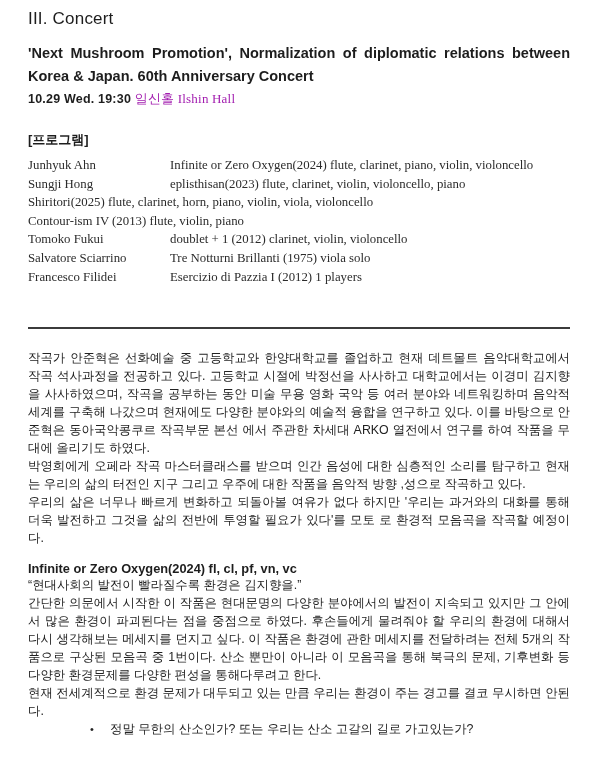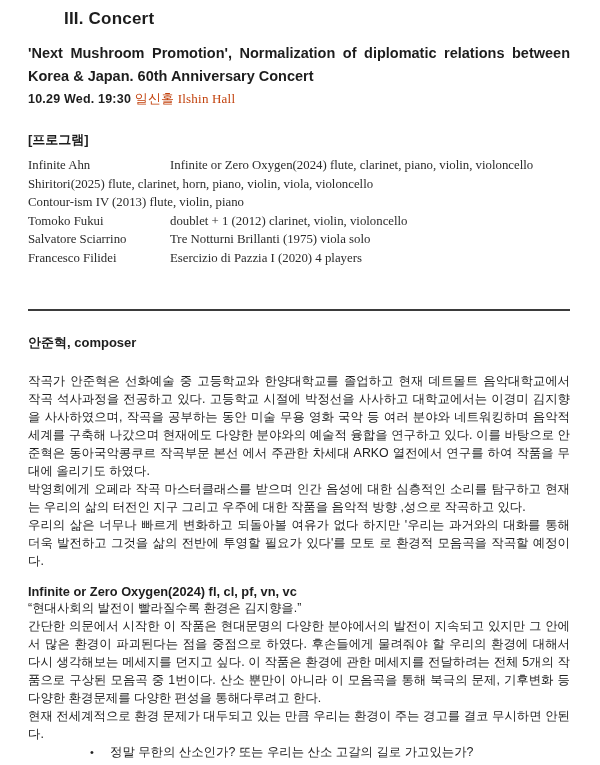--- a/index.html
+++ b/index.html
@@ -10,42 +10,41 @@
     overflow: hidden;
     font-family: "Liberation Sans", "DejaVu Sans", sans-serif;
     color: #1d1d1d;
     position: relative;
   }
   .page {
     padding: 9px 30px 0 28px;
   }
   .section-title {
     font-size: 17px;
-    font-weight: bold;
+    font-weight: normal;
     letter-spacing: 0.2px;
-    margin-left: 36px;
   }
   .concert-title {
     margin-top: 13px;
     font-size: 14.5px;
     font-weight: bold;
     line-height: 23px;
     text-align: justify;
   }
   .date-line {
     margin-top: 2px;
     font-size: 12.5px;
     font-weight: bold;
     letter-spacing: 0.2px;
   }
   .venue {
     font-family: "Liberation Serif", "DejaVu Serif", serif;
     font-weight: normal;
     font-size: 13px;
-    color: #c2410c;
+    color: #a21caf;
   }
   .program-label {
     margin-top: 23px;
     font-size: 13px;
     font-weight: bold;
   }
   .program-list {
     margin-top: 7px;
     font-family: "Liberation Serif", "DejaVu Serif", serif;
     font-size: 12.8px;
@@ -116,24 +115,28 @@
 
   <div class="date-line">
     <span>10.29 Wed. 19:30</span>
     <span class="venue"> 일신홀 Ilshin Hall</span>
   </div>
 
   <div class="program-label">[프로그램]</div>
 
   <div class="program-list">
     <div class="program-row">
-      <div class="program-composer">Infinite Ahn</div>
+      <div class="program-composer">Junhyuk Ahn</div>
       <div class="program-piece">Infinite or Zero Oxygen(2024) flute, clarinet, piano, violin, violoncello</div>
     </div>
 
+    <div class="program-row">
+      <div class="program-composer">Sungji Hong</div>
+      <div class="program-piece">eplisthisan(2023) flute, clarinet, violin, violoncello, piano</div>
+    </div>
 
     <div class="program-row">
       <div class="program-piece">Shiritori(2025) flute, clarinet, horn, piano, violin, viola, violoncello</div>
     </div>
 
     <div class="program-row">
       <div class="program-piece">Contour-ism IV (2013) flute, violin, piano</div>
     </div>
 
     <div class="program-row">
@@ -141,28 +144,27 @@
       <div class="program-piece">doublet + 1 (2012) clarinet, violin, violoncello</div>
     </div>
 
     <div class="program-row">
       <div class="program-composer">Salvatore Sciarrino</div>
       <div class="program-piece">Tre Notturni Brillanti (1975) viola solo</div>
     </div>
 
     <div class="program-row">
       <div class="program-composer">Francesco Filidei</div>
-      <div class="program-piece">Esercizio di Pazzia I (2020) 4 players</div>
+      <div class="program-piece">Esercizio di Pazzia I (2012) 1 players</div>
     </div>
   </div>
 
   <hr class="divider divider-1">
 
   <div class="composer-section-1">
-    <div class="composer-header">안준혁, composer</div>
     <p class="body-para first-para">작곡가 안준혁은 선화예술 중 고등학교와 한양대학교를 졸업하고 현재 데트몰트 음악대학교에서 작곡 석사과정을 전공하고 있다. 고등학교 시절에 박정선을 사사하고 대학교에서는 이경미 김지향을 사사하였으며, 작곡을 공부하는 동안 미술 무용 영화 국악 등 여러 분야와 네트워킹하며 음악적 세계를 구축해 나갔으며 현재에도 다양한 분야와의 예술적 융합을 연구하고 있다. 이를 바탕으로 안준혁은 동아국악콩쿠르 작곡부문 본선 에서 주관한 차세대 ARKO 열전에서 연구를 하여 작품을 무대에 올리기도 하였다.</p>
     <p class="body-para">박영희에게 오페라 작곡 마스터클래스를 받으며 인간 음성에 대한 심층적인 소리를 탐구하고 현재는 우리의 삶의 터전인 지구 그리고 우주에 대한 작품을 음악적 방향 ,성으로 작곡하고 있다.</p>
     <p class="body-para">우리의 삶은 너무나 빠르게 변화하고 되돌아볼 여유가 없다 하지만 '우리는 과거와의 대화를 통해 더욱 발전하고 그것을 삶의 전반에 투영할 필요가 있다'를 모토 로 환경적 모음곡을 작곡할 예정이다.</p>
   </div>
 
   <div class="piece-section">
     <div class="piece-title">Infinite or Zero Oxygen(2024) fl, cl, pf, vn, vc</div>
     <div class="quote-line">“현대사회의 발전이 빨라질수록 환경은 김지향을.”</div>
     <p class="body-para">간단한 의문에서 시작한 이 작품은 현대문명의 다양한 분야에서의 발전이 지속되고 있지만 그 안에서 많은 환경이 파괴된다는 점을 중점으로 하였다. 후손들에게 물려줘야 할 우리의 환경에 대해서 다시 생각해보는 메세지를 던지고 싶다. 이 작품은 환경에 관한 메세지를 전달하려는 전체 5개의 작품으로 구상된 모음곡 중 1번이다. 산소 뿐만이 아니라 이 모음곡을 통해 북극의 문제, 기후변화 등 다양한 환경문제를 다양한 편성을 통해다루려고 한다.</p>
     <p class="body-para">현재 전세계적으로 환경 문제가 대두되고 있는 만큼 우리는 환경이 주는 경고를 결코 무시하면 안된다.</p>

